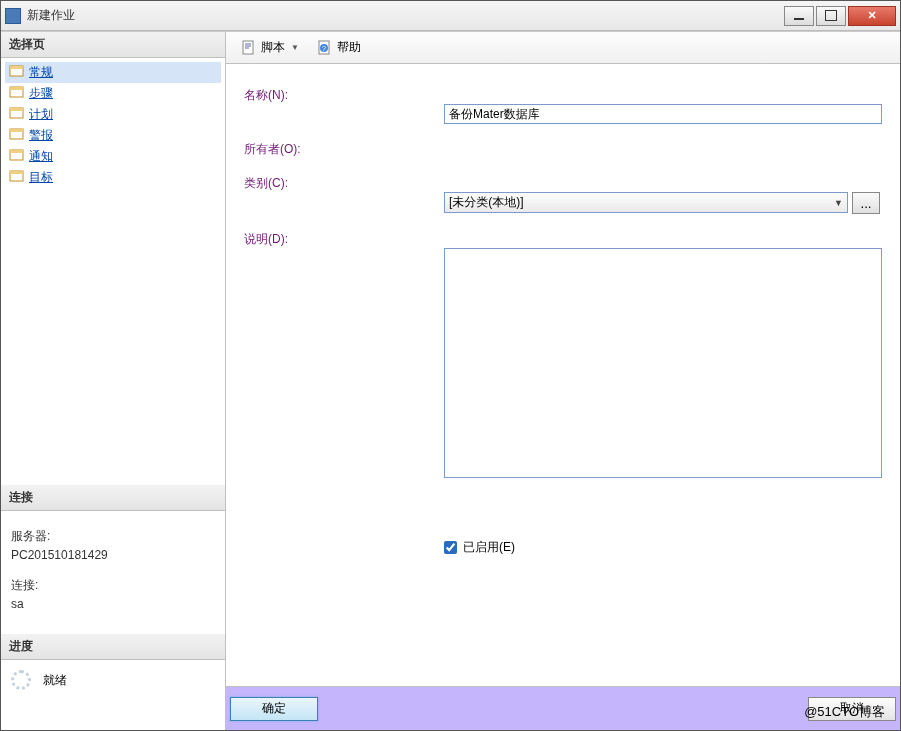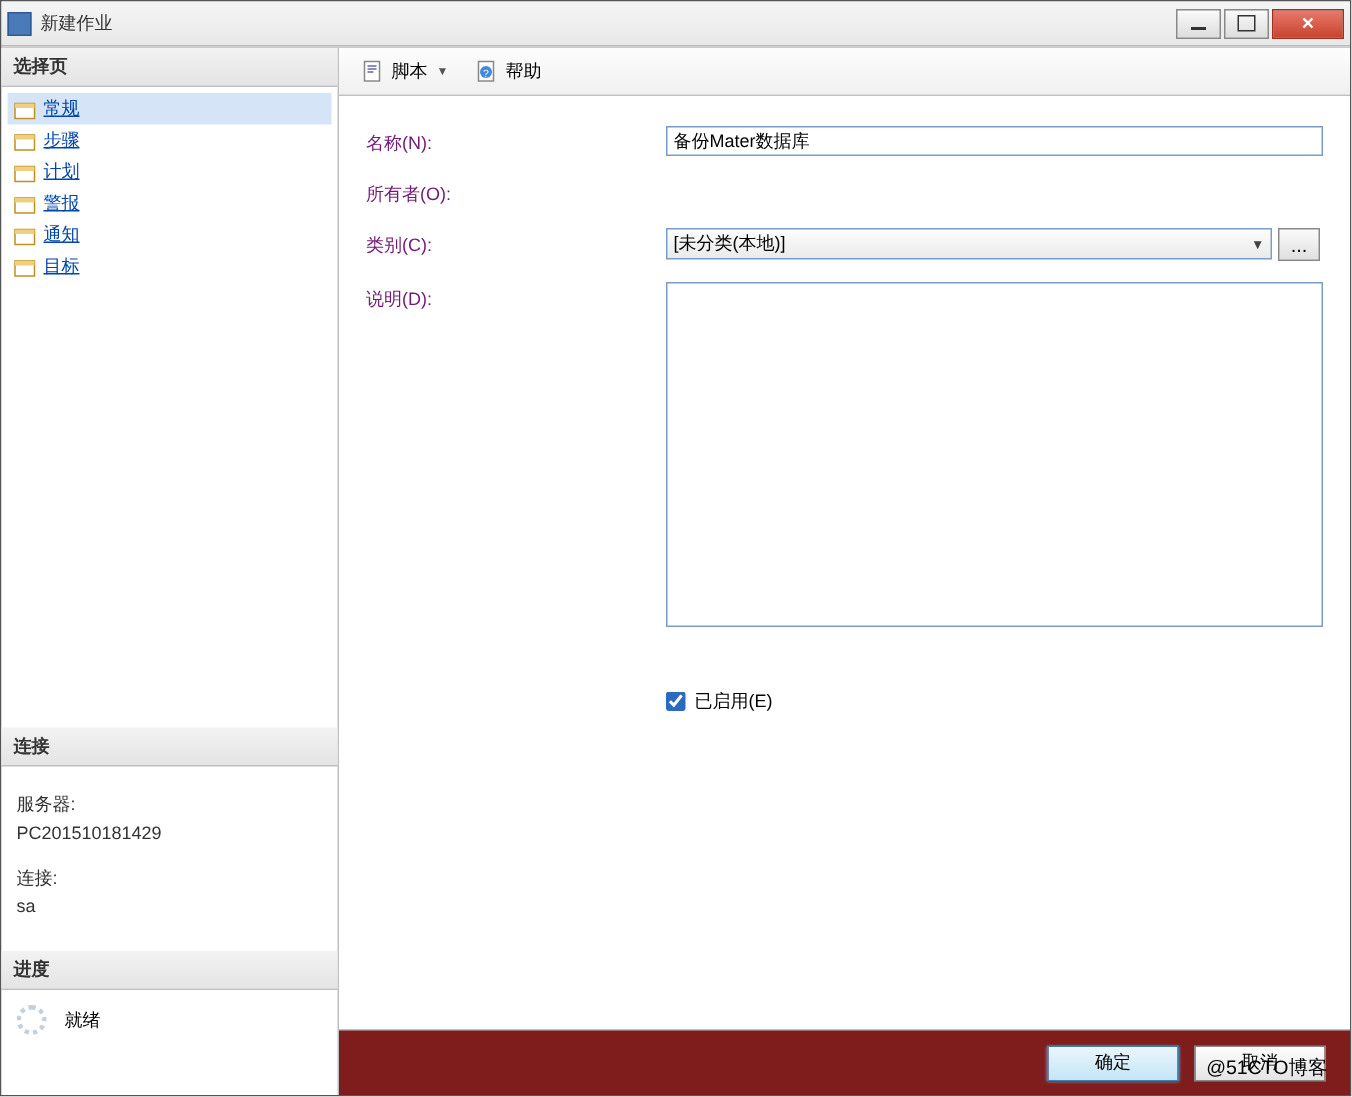--- a/index.html
+++ b/index.html
@@ -15,21 +15,21 @@
     .tb-btn.min::before { content: ""; width: 10px; height: 2px; background: #333; margin-top: 6px; }
     .tb-btn.max::before { content: ""; width: 10px; height: 9px; border: 1px solid #333; background: transparent; }
     .tb-btn.close { background: linear-gradient(#e87a6a, #c8432f); border-color: #a03020; color: #fff; width: 48px; }
     .tb-btn.close::before { content: "✕"; font-weight: bold; }
     
     .content { flex: 1; display: flex; border-top: 1px solid #ccc; }
     
     .sidebar { width: 225px; border-right: 1px solid #c0c0c0; display: flex; flex-direction: column; background: #fff; }
     .section-header { background: linear-gradient(#f2f2f2, #e4e4e4); border-bottom: 1px solid #c0c0c0; padding: 4px 8px; font-weight: bold; color: #333; }
     .nav-list { flex: 0 0 auto; padding: 4px; }
-    .nav-item { display: flex; align-items: flex-end; padding: 2px 4px; cursor: pointer; color: #0046aa; }
+    .nav-item { display: flex; align-items: flex-start; padding: 2px 4px; cursor: pointer; color: #0046aa; }
     .nav-item.selected { background: #d5e5f7; }
     .nav-icon { width: 16px; height: 14px; margin-right: 4px; display: inline-flex; align-items: center; justify-content: center; }
     .nav-icon svg { width: 16px; height: 14px; }
     .nav-text { text-decoration: underline; }
     
     .sidebar-spacer { flex: 1; }
     
     .connection-body { padding: 8px 10px; font-size: 12px; color: #333; line-height: 1.6; }
     .connection-body .label { margin-top: 8px; }
     .link-row { display: flex; align-items: center; margin-top: 14px; }
@@ -41,31 +41,31 @@
     
     .main { flex: 1; display: flex; flex-direction: column; background: #fff; }
     .toolbar { height: 32px; border-bottom: 1px solid #c0c0c0; background: linear-gradient(#fdfdfd,#f0f0f0); display: flex; align-items: center; padding: 0 8px; gap: 4px; }
     .tool-btn { display: flex; align-items: center; padding: 3px 6px; cursor: pointer; border: 1px solid transparent; gap: 4px; }
     .tool-icon { width: 16px; height: 16px; display: inline-flex; }
     .dropdown-arrow { font-size: 8px; margin-left: 2px; color: #555; }
     
     .form-area { flex: 1; padding: 20px 18px 10px 18px; overflow: auto; }
     .form-row { display: flex; align-items: flex-start; margin-bottom: 14px; }
     .form-label { width: 200px; padding-top: 3px; color: #701a75; }
-    .form-control { flex: 1; }
+    .form-control { flex: 1; margin-top: 20px; }
     .text-input { width: 100%; border: 1px solid #7a9cc6; padding: 2px 4px; font-size: 12px; font-family: inherit; height: 20px; }
     .text-input.owner { width: calc(100% - 34px); }
     .combo { width: calc(100% - 34px); border: 1px solid #7a9cc6; padding: 1px 4px; font-size: 12px; height: 21px; background: linear-gradient(#fdfdfd,#eaeaea); display: inline-flex; align-items: center; justify-content: space-between; cursor: pointer; }
     .combo-arrow { font-size: 9px; color: #444; }
     .browse-btn { width: 28px; height: 22px; border: 1px solid #888; background: linear-gradient(#fafafa,#e0e0e0); margin-left: 4px; cursor: pointer; vertical-align: top; display: inline-flex; align-items: center; justify-content: center; }
     .textarea { width: 100%; height: 230px; border: 1px solid #7a9cc6; resize: none; font-family: inherit; font-size: 12px; padding: 2px; }
     .checkbox-row { display: flex; align-items: center; gap: 6px; margin-top: 24px; }
     .checkbox-row input { accent-color: #2a6ac0; }
     
-    .dialog-buttons { height: 44px; border-top: 1px solid #c0c0c0; background: #7f1d1d; display: flex; align-items: center; justify-content: flex-end; padding: 0 16px; gap: 10px; }
+    .dialog-buttons { height: 44px; border-top: 1px solid #c0c0c0; background: #c4b5fd; display: flex; align-items: center; justify-content: space-between; padding: 0 4px; gap: 10px; }
     .dlg-btn { min-width: 88px; height: 24px; border: 1px solid #888; background: linear-gradient(#fdfdfd,#e4e4e4); cursor: pointer; font-size: 12px; font-family: inherit; }
     .dlg-btn.primary { border: 1px solid #3c7fb1; box-shadow: 0 0 2px #6db0e8; background: linear-gradient(#eaf6fd,#c4e5f6); }
     
     .watermark { position: absolute; bottom: 10px; right: 16px; color: #000000; font-size: 13px; pointer-events: none; }
   </style>
 </head>
 <body>
 
 <div class="window">
 

